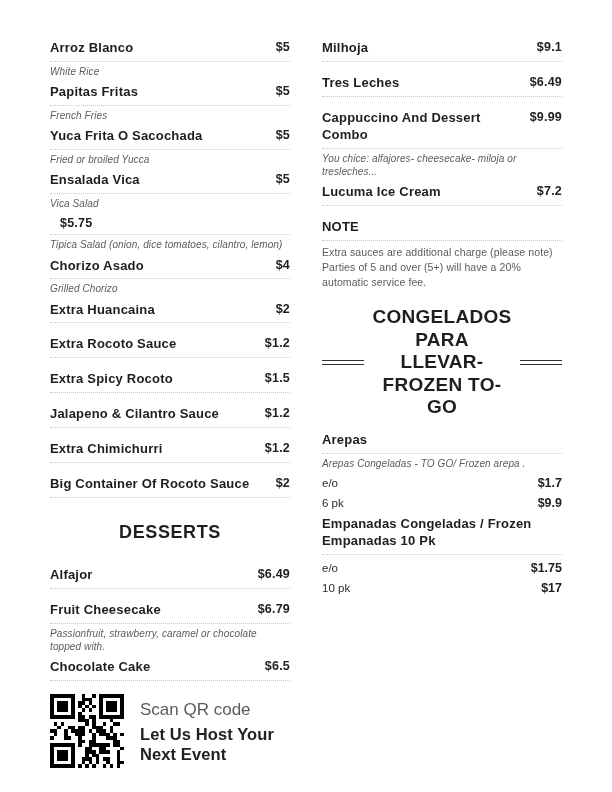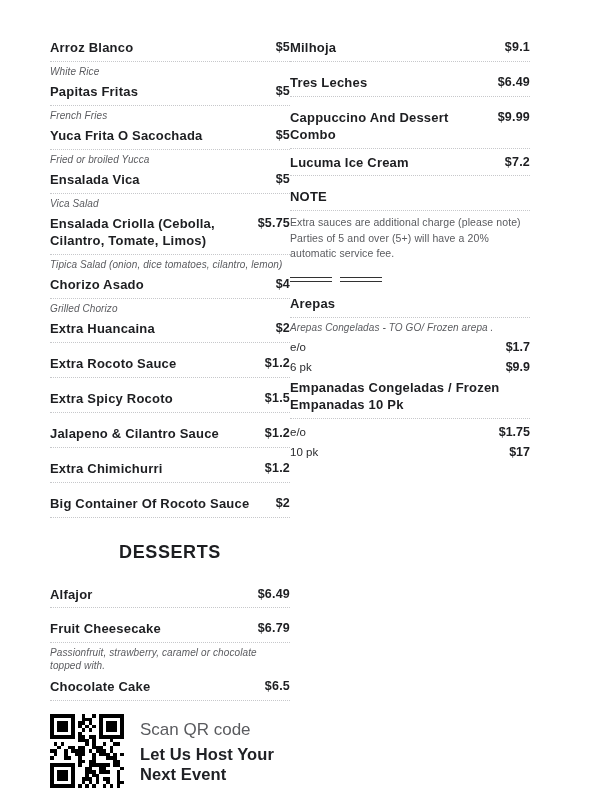--- a/index.html
+++ b/index.html
@@ -6,21 +6,21 @@
   body{
     width:612px;height:792px;
     font-family:"Liberation Sans","DejaVu Sans",sans-serif;
     color:#1d1e21;
     -webkit-font-smoothing:antialiased;
   }
   .page{
     box-sizing:border-box;
     width:612px;height:792px;
     padding:40px 50px 0 50px;
-    display:flex;
+    display:flex;gap:32px;
     overflow:hidden;
   }
   .col{width:240px;flex:0 0 240px;}
 
   .item{margin-bottom:13px;}
   .item.has-desc{margin-bottom:6px;}
   .row{display:flex;justify-content:space-between;align-items:flex-start;}
   .title{
     font-size:13px;font-weight:bold;line-height:1.3;
     letter-spacing:.2px;margin:0;
@@ -114,21 +114,20 @@
       <div class="row">
           <h3 class="title">Ensalada Vica</h3>
           <span class="price">$5</span>
         </div>
       <div class="rule"></div>
       <p class="desc">Vica Salad</p>
     </div>
 
     <div class="item has-desc">
       <div class="row">
-          <h3 class="title">Ensalada Criolla (Cebolla, Cilantro, Tomate, Limos)</h3>
           <span class="price">$5.75</span>
         </div>
       <div class="rule"></div>
       <p class="desc">Tipica Salad (onion, dice tomatoes, cilantro, lemon)</p>
     </div>
 
     <div class="item has-desc">
       <div class="row">
           <h3 class="title">Chorizo Asado</h3>
           <span class="price">$4</span>
@@ -463,40 +462,46 @@
         </div>
       <div class="rule"></div>
     </div>
 
     <div class="item has-desc">
       <div class="row">
           <h3 class="title">Cappuccino And Dessert Combo</h3>
           <span class="price">$9.99</span>
         </div>
       <div class="rule"></div>
+      <p class="desc">You chice: alfajores- cheesecake- miloja or tresleches...</p>
     </div>
 
     <div class="item">
       <div class="row">
           <h3 class="title">Lucuma Ice Cream</h3>
           <span class="price">$7.2</span>
         </div>
       <div class="rule"></div>
     </div>
 
     <div class="item has-desc note">
       <div class="row">
           <h3 class="title">NOTE</h3>
         </div>
       <div class="rule"></div>
       <p class="note-body">Extra sauces are additional charge (please note) Parties of 5 and over (5+) will have a 20% automatic service fee.</p>
     </div>
 
     <div class="big-header">
       <div class="dline"></div>
+      <div class="big-title">
+        <div>CONGELADOS</div>
+        <div>PARA LLEVAR-</div>
+        <div>FROZEN TO-GO</div>
+      </div>
       <div class="dline"></div>
     </div>
 
     <div class="item has-desc">
       <div class="row">
           <h3 class="title">Arepas</h3>
         </div>
       <div class="rule"></div>
       <p class="desc">Arepas Congeladas - TO GO/ Frozen arepa .</p>
       <div class="subrow">

